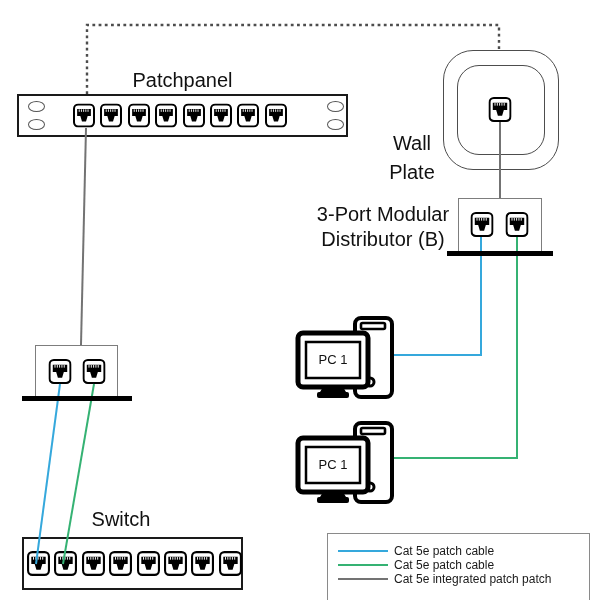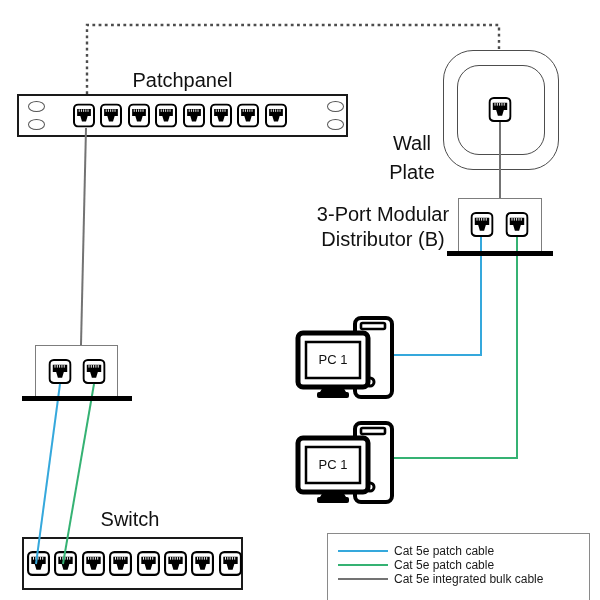--- a/index.html
+++ b/index.html
@@ -144,21 +144,21 @@
     <rect x="62" y="4" width="37" height="79" rx="6" fill="#fff" stroke="#000" stroke-width="4"></rect>
     <rect x="68" y="9" width="24" height="6" rx="1.5" fill="#fff" stroke="#000" stroke-width="2.6"></rect>
     <circle cx="77" cy="68" r="4" fill="#fff" stroke="#000" stroke-width="3"></circle>
     <rect x="5" y="19" width="70" height="54" rx="5" fill="#fff" stroke="#000" stroke-width="5"></rect>
     <rect x="13" y="28" width="54" height="36" fill="#fff" stroke="#000" stroke-width="2.5"></rect>
     <polygon points="30,73 50,73 53,78 27,78" fill="#000"></polygon>
     <rect x="24" y="78" width="32" height="6" rx="2" fill="#000"></rect>
   </svg>
   <div class="pc-label" style="left:306px;top:452px;">PC 1</div>
 
-  <div class="node-label" style="left:55px;top:508px;width:150px;">Switch</div>
+  <div class="node-label" style="left:46px;top:508px;width:150px;">Switch</div>
   <div class="panel" style="left:22px;top:537px;width:221px;height:53px;">
     <div class="ports-row" style="left:3px;top:12px;gap:4.4px;">
       <svg class="jack" width="23" height="25" viewBox="0 0 24 26">
           <use href="#jack"></use>
         </svg>
       <svg class="jack" width="23" height="25" viewBox="0 0 24 26">
           <use href="#jack"></use>
         </svg>
       <svg class="jack" width="23" height="25" viewBox="0 0 24 26">
           <use href="#jack"></use>
@@ -204,17 +204,17 @@
     <div class="legend-row">
       <svg class="legend-sample" width="50" height="6">
         <line x1="0" y1="3" x2="50" y2="3" stroke-width="2" stroke="#35b273"></line>
       </svg>
       <span class="legend-label">Cat 5e patch cable</span>
     </div>
     <div class="legend-row">
       <svg class="legend-sample" width="50" height="6">
         <line x1="0" y1="3" x2="50" y2="3" stroke-width="2" stroke="#737373"></line>
       </svg>
-      <span class="legend-label">Cat 5e integrated bulk cable</span>
+      <span class="legend-label">Cat 5e integrated patch patch</span>
     </div>
   </div>
 
 </div>
 
 </body></html>

